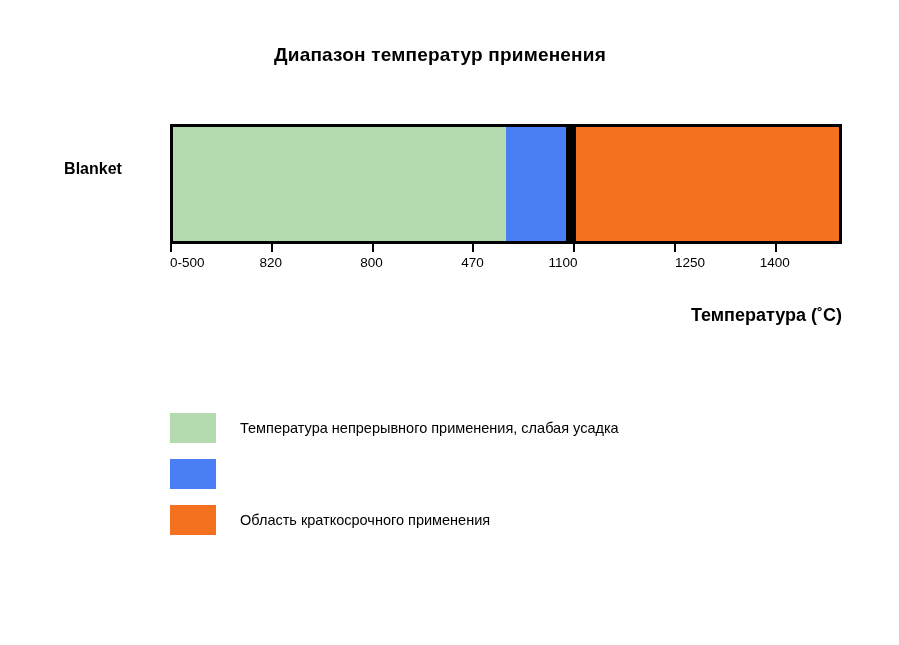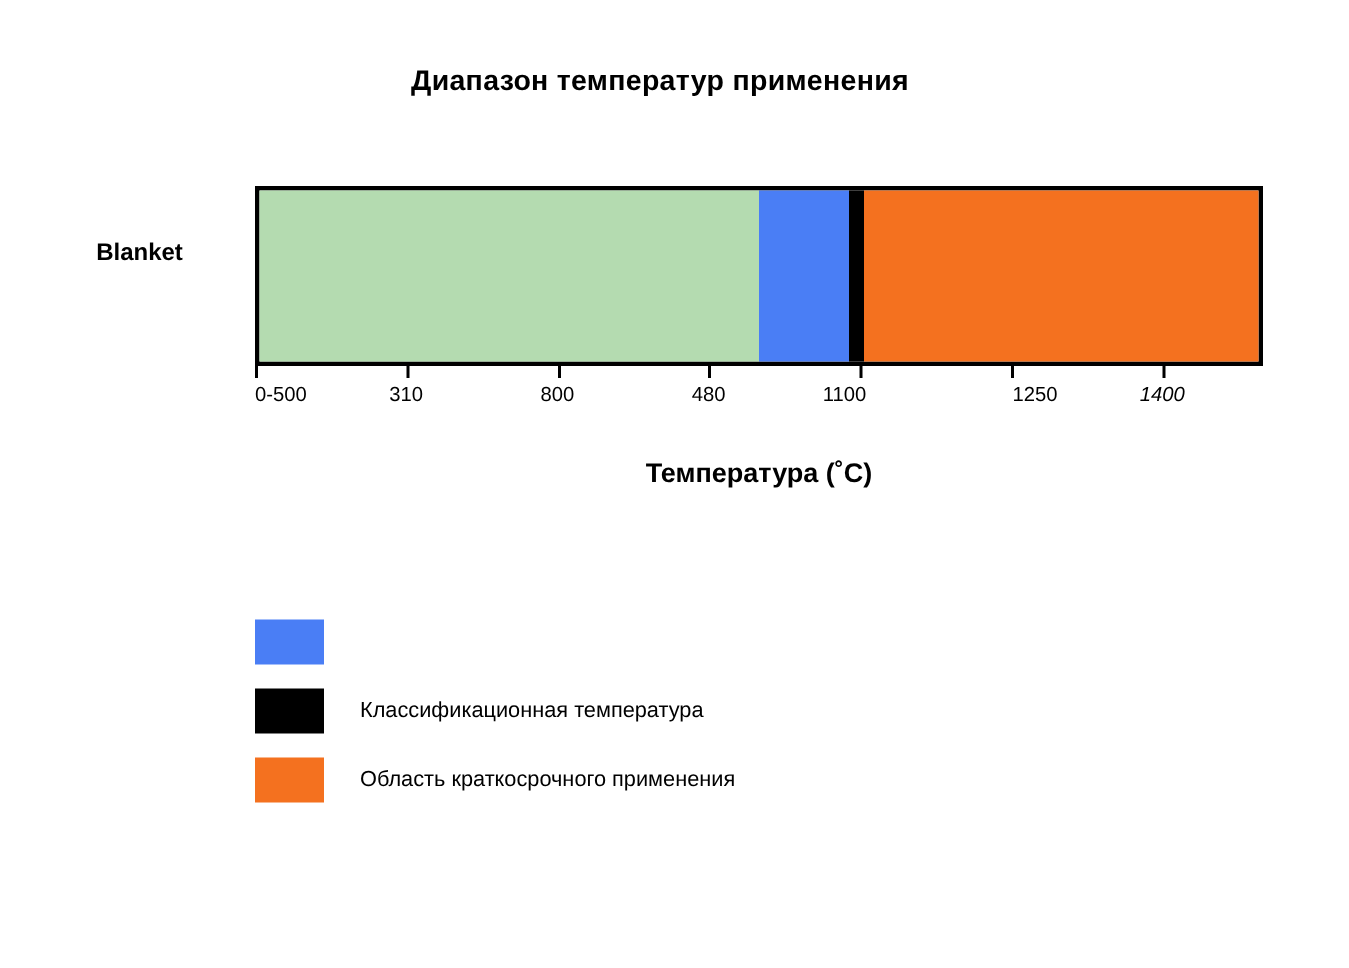--- a/index.html
+++ b/index.html
@@ -95,21 +95,21 @@
   }
   .tick-label.first {
     transform: translateX(0);
   }
 
   .axis-title {
     position: absolute;
     left: 170px;
     top: 305px;
     width: 672px;
-    text-align: center;
+    text-align: right;
     font-size: 18px;
     font-weight: bold;
   }
 
   
   #legend {
     position: absolute;
     left: 170px;
     top: 405px;
     width: 700px;
@@ -147,42 +147,42 @@
         <div class="bar-seg" style="width: 9%; background: rgb(74, 126, 245);"></div>
         <div class="bar-seg" style="width: 1.5%; background: rgb(0, 0, 0);"></div>
         <div class="bar-seg" style="width: 39.5%; background: rgb(244, 113, 31);"></div>
       </div>
   </div>
 
   <div id="axis">
       <div class="tick" style="left: 0px;"></div>
       <div class="tick-label first" style="left: 0px;">0-500</div>
       <div class="tick" style="left: 100.8px;"></div>
-      <div class="tick-label" style="left: 100.8px;">310</div>
+      <div class="tick-label" style="left: 100.8px;">820</div>
       <div class="tick" style="left: 201.6px;"></div>
       <div class="tick-label" style="left: 201.6px;">800</div>
       <div class="tick" style="left: 302.4px;"></div>
-      <div class="tick-label" style="left: 302.4px;">480</div>
+      <div class="tick-label" style="left: 302.4px;">470</div>
       <div class="tick" style="left: 403.2px;"></div>
       <div class="tick-label" style="left: 393px;">1100</div>
       <div class="tick" style="left: 504px;"></div>
       <div class="tick-label" style="left: 504px; margin-left: 16px;">1250</div>
       <div class="tick" style="left: 604.8px;"></div>
-      <div class="tick-label" style="left: 604.8px; font-style: italic;">1400</div>
+      <div class="tick-label" style="left: 604.8px;">1400</div>
     </div>
 
   <div class="axis-title">Температура (˚C)</div>
 
   <div id="legend">
       <div class="legend-row">
-        <div class="legend-swatch" style="background: rgb(74, 126, 245);"></div>
+        <div class="legend-swatch" style="background: rgb(180, 219, 176);"></div>
+        <div class="legend-text">Температура непрерывного применения, слабая усадка</div>
       </div>
       <div class="legend-row">
-        <div class="legend-swatch" style="background: rgb(0, 0, 0);"></div>
-        <div class="legend-text">Классификационная температура</div>
+        <div class="legend-swatch" style="background: rgb(74, 126, 245);"></div>
       </div>
       <div class="legend-row">
         <div class="legend-swatch" style="background: rgb(244, 113, 31);"></div>
         <div class="legend-text">Область краткосрочного применения</div>
       </div>
     </div>
 
 </div>
 
 </body></html>

